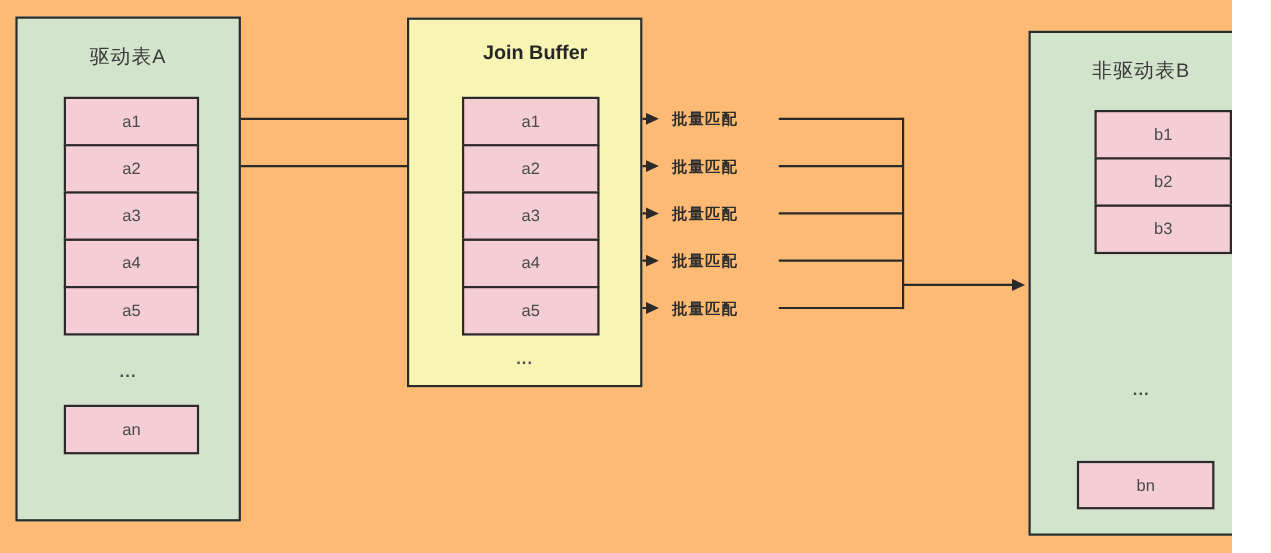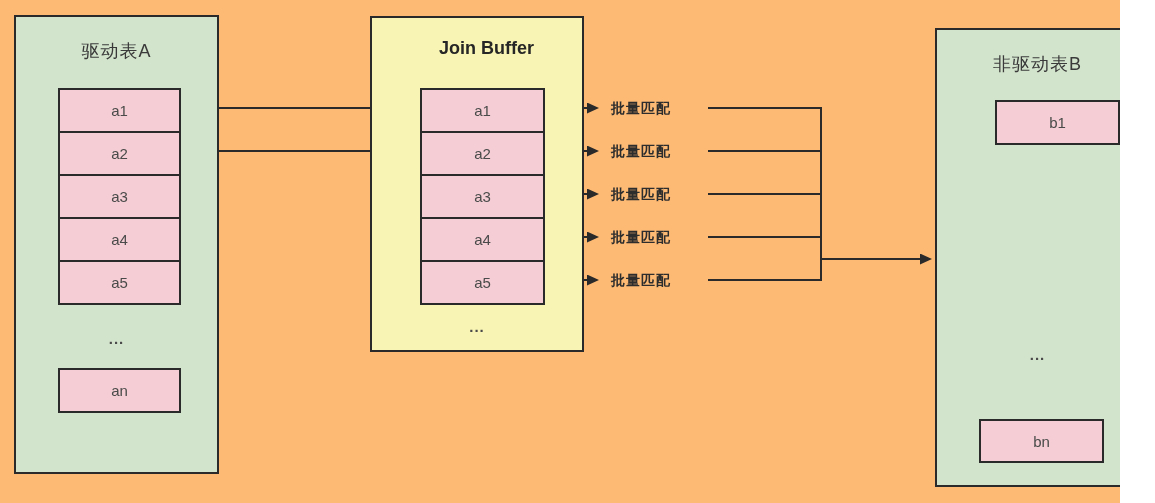--- a/index.html
+++ b/index.html
@@ -108,18 +108,20 @@
   <div class="match-label" style="left:611px; top:95px;">批量匹配</div>
   <div class="match-label" style="left:611px; top:138px;">批量匹配</div>
   <div class="match-label" style="left:611px; top:181px;">批量匹配</div>
   <div class="match-label" style="left:611px; top:224px;">批量匹配</div>
   <div class="match-label" style="left:611px; top:267px;">批量匹配</div>
 
   <div class="box box-green" style="left:935px; top:28px; width:205px; height:459px;">
     <div class="box-title" style="top:22px;">非驱动表B</div>
     <div class="rows" style="left:58px; top:70px; width:125px;">
       <div class="row">b1</div>
+      <div class="row">b2</div>
+      <div class="row">b3</div>
     </div>
     <div class="dots" style="top:316px;">...</div>
     <div class="single-row" style="left:42px; top:352px; width:125px; height:44px;margin-top:37px;">bn</div>
   </div>
 
 </div>
 
 </body></html>

